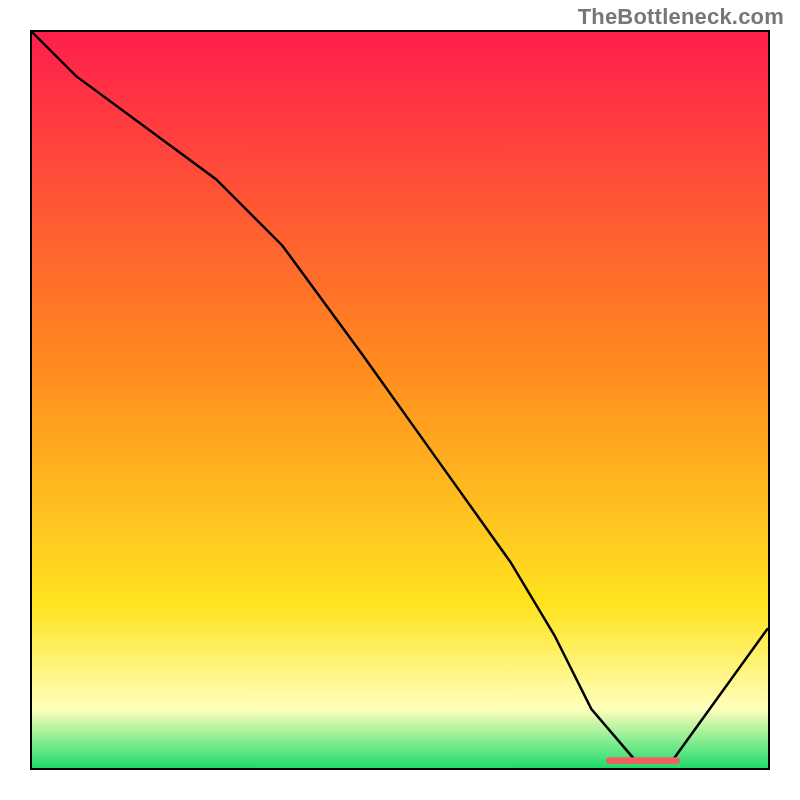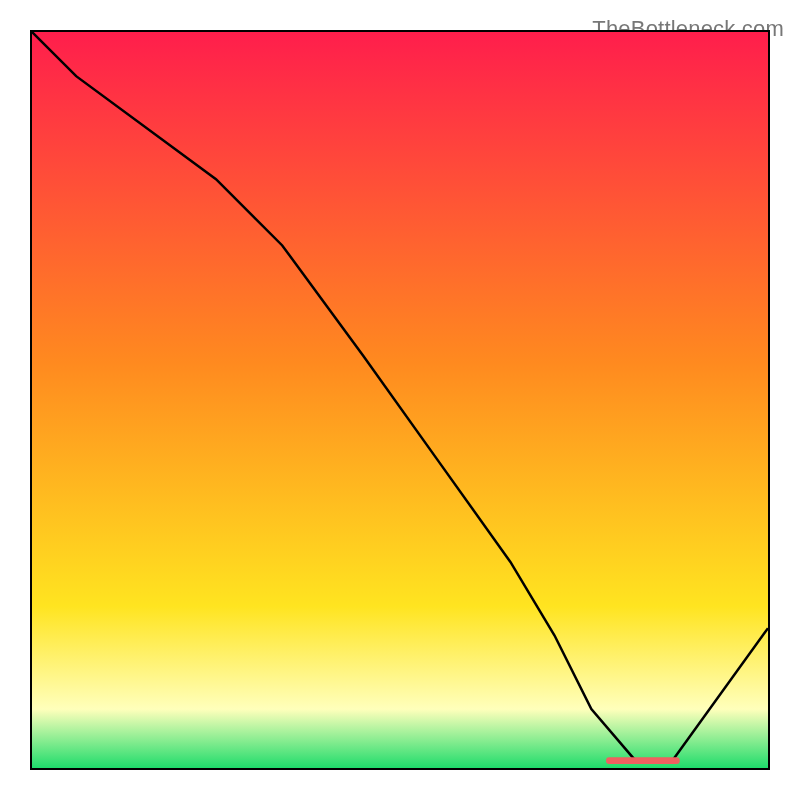--- a/index.html
+++ b/index.html
@@ -14,25 +14,24 @@
   .container {
     position: relative;
     width: 800px;
     height: 800px;
   }
   .watermark {
     position: absolute;
     top: 4px;
     right: 16px;
     font-size: 22px;
-    font-weight: 400;
+    font-weight: 700;
     color: #777777;
     letter-spacing: 0.2px;
     user-select: none;
-    margin-top: 12px;
   }
   .plot {
     position: absolute;
     left: 30px;
     top: 30px;
     width: 740px;
     height: 740px;
     border: 2.5px solid #000000;
     box-sizing: border-box;
     overflow: hidden;

